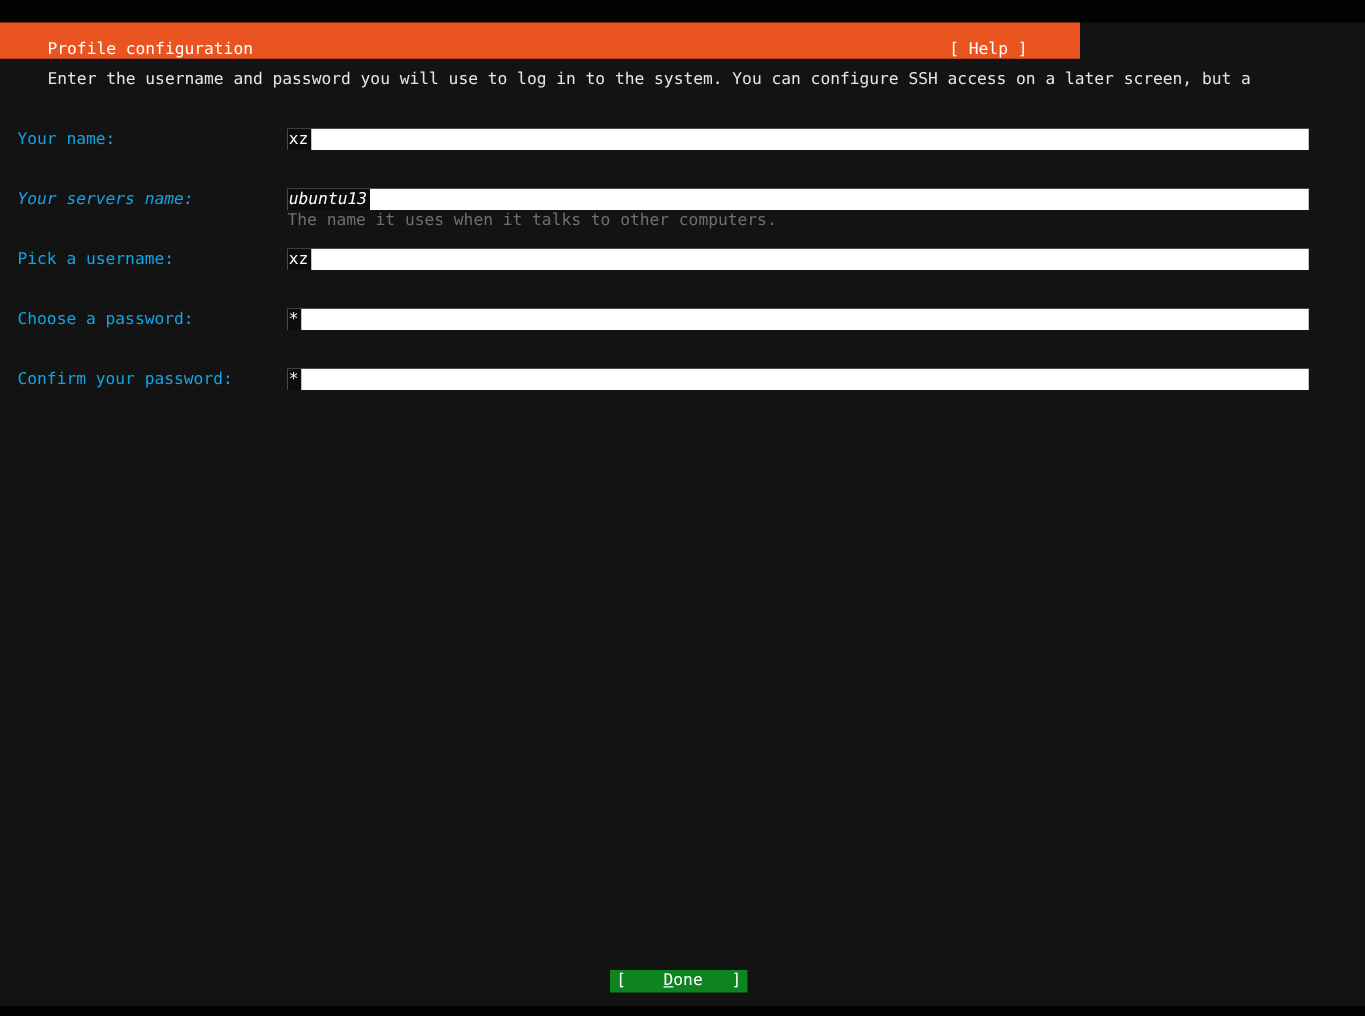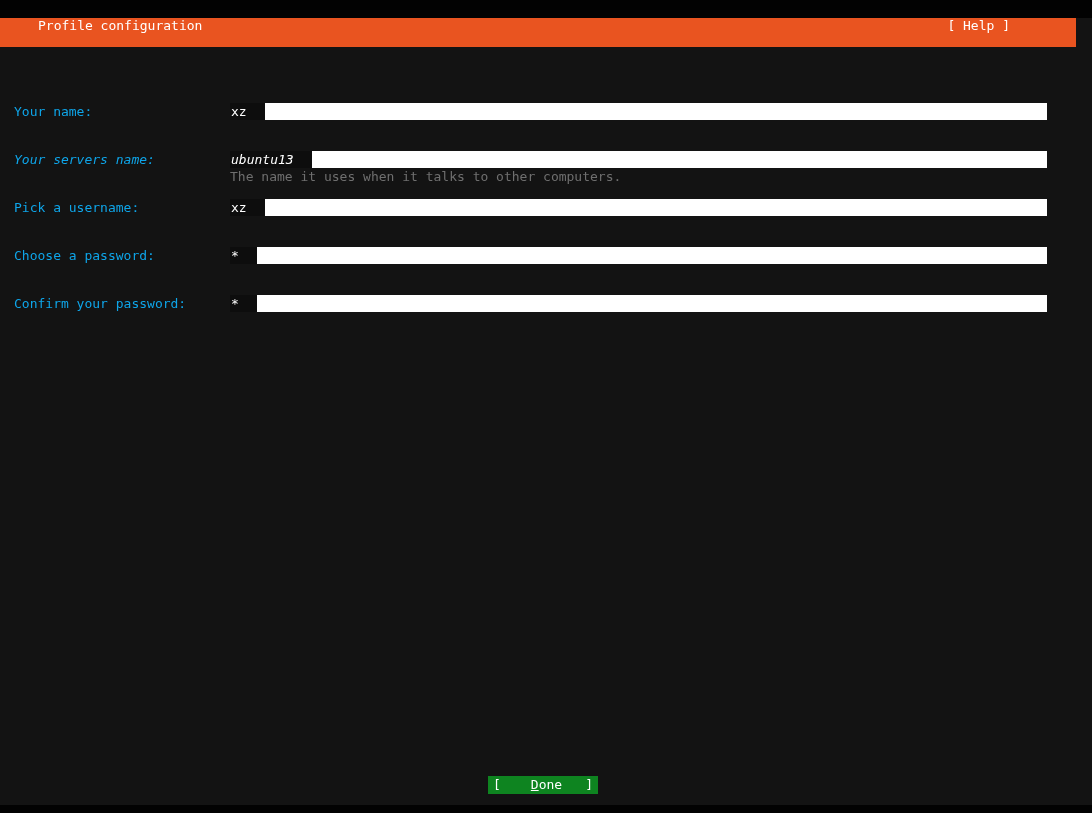--- a/index.html
+++ b/index.html
@@ -3,37 +3,37 @@
 <meta charset="utf-8">
 <style>
   html, body { margin:0; padding:0; }
   body {
     width:1092px; height:813px; position:relative; overflow:hidden;
     background:#131313; color:#E6E6E6;
     font-family:"DejaVu Sans Mono", monospace; font-size:13px;
   }
   .top-strip { position:absolute; left:0; top:0; width:1092px; height:18px; background:#020202; }
   .title-bar {
-    position:absolute; left:0; top:18px; width:1076px; height:29px; background:#E95420;
-    display:flex; align-items:flex-start; justify-content:space-between;
-    box-sizing:border-box; padding:0 66px 0 38px; color:#FFFFFF;
+    position:absolute; left:0; top:18px; width:864px; height:29px; background:#E95420;
+    display:flex; align-items:flex-end; justify-content:space-between;
+    box-sizing:border-box; padding:0 42px 0 38px; color:#FFFFFF;
   }
   .instruction { position:absolute; left:38px; top:56px; line-height:16px; }
   .instruction div { white-space:pre; }
   .row-label {
     position:absolute; left:14px; width:184px; 
     line-height:17px; color:#0ea5e9; white-space:pre;
   }
   .field {
     position:absolute; left:230px; width:817px; height:17px;
     background:#FFFFFF; line-height:17px; cursor:text;
   }
   .field-value {
     display:inline-block; background:#0D0D0D; color:#FFFFFF;
-    padding:0 18px 0 1px; height:17px; vertical-align:top; white-space:pre;
+    padding:0 2px 0 1px; height:17px; vertical-align:top; white-space:pre;
   }
   .r0 { top:103px; } .r1 { top:151px;font-style:italic; } .r2 { top:199px; } .r3 { top:247px; } .r4 { top:295px; }
   .helper { position:absolute; left:230px; top:169px; color:#6F6F6F; line-height:16px; white-space:pre;text-align:center; }
   .done-btn {
     position:absolute; left:488px; top:776px; width:110px; height:18px;
     background:#0E8420; color:#FFFFFF; line-height:18px;
     display:flex; box-sizing:border-box; padding:0 5px;
     justify-content:space-between; cursor:pointer; white-space:pre;
   }
   .done-left { display:flex; }
@@ -46,20 +46,21 @@
 <body>
 
 <div class="top-strip"></div>
 
 <div class="title-bar">
   <span>Profile configuration</span>
   <span class="help-btn">[ Help ]</span>
 </div>
 
 <div class="instruction">
+  <div>Enter the username and password you will use to log in to the system. You can configure SSH access on a later screen, but a</div>
 </div>
 
 <div class="row-label r0">Your name:</div>
 <div class="field r0">
   <span class="field-value">xz</span>
 </div>
 
 <div class="row-label r1">Your servers name:</div>
 <div class="field r1">
   <span class="field-value">ubuntu13</span>

